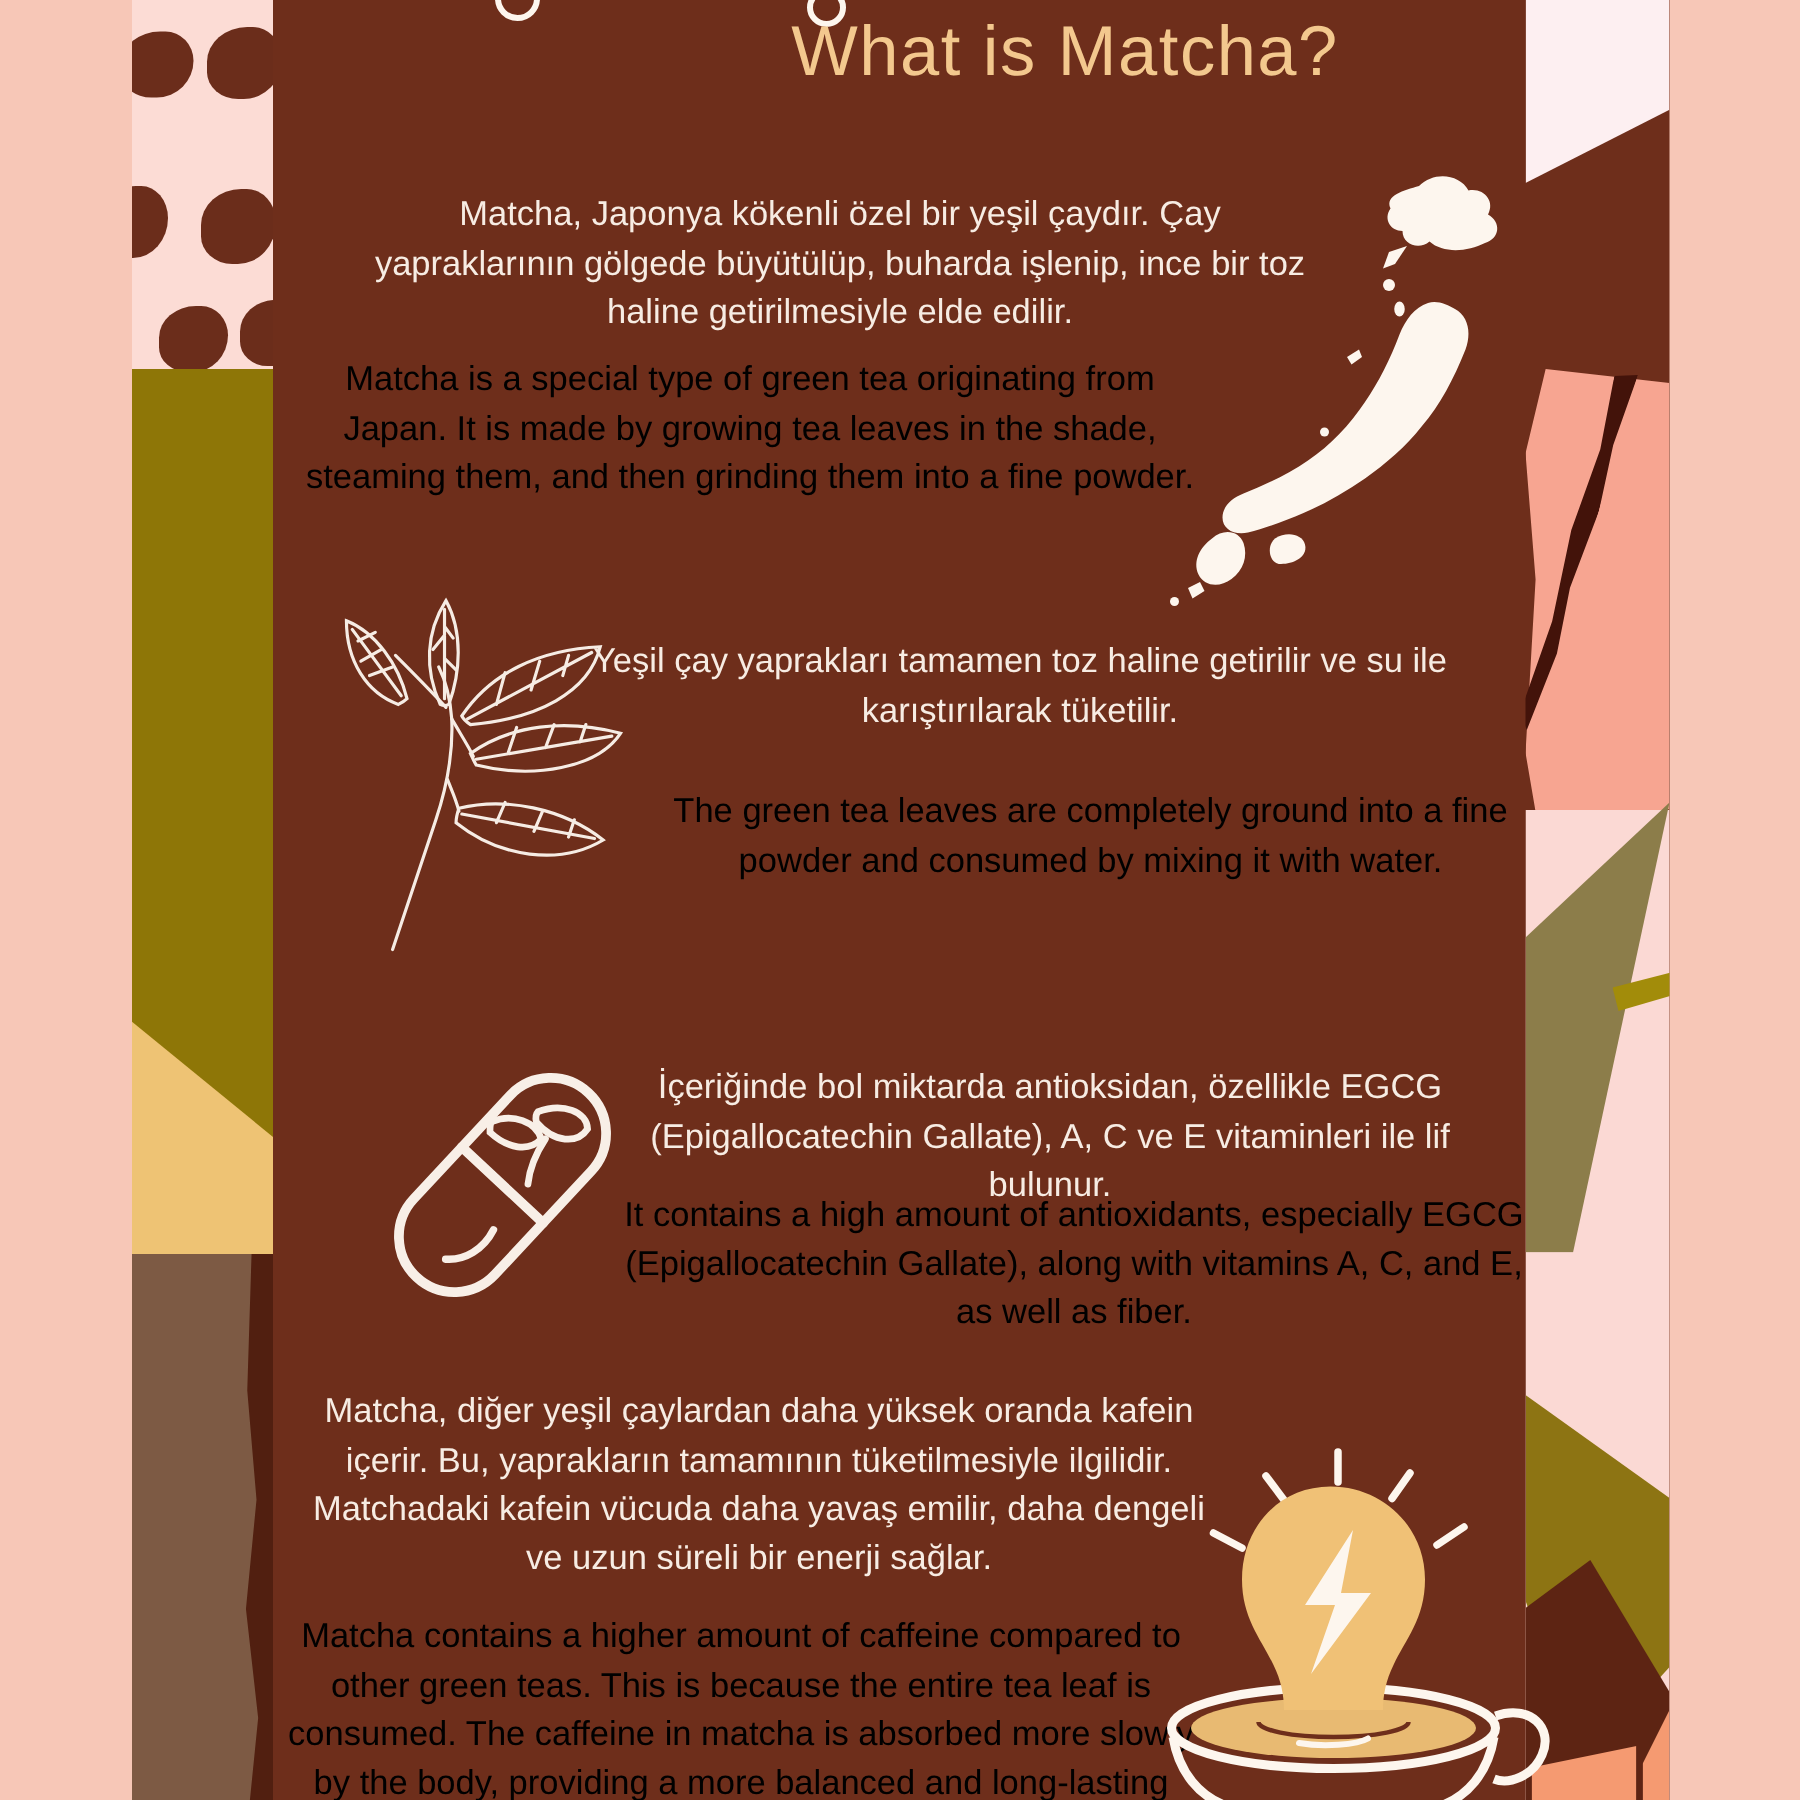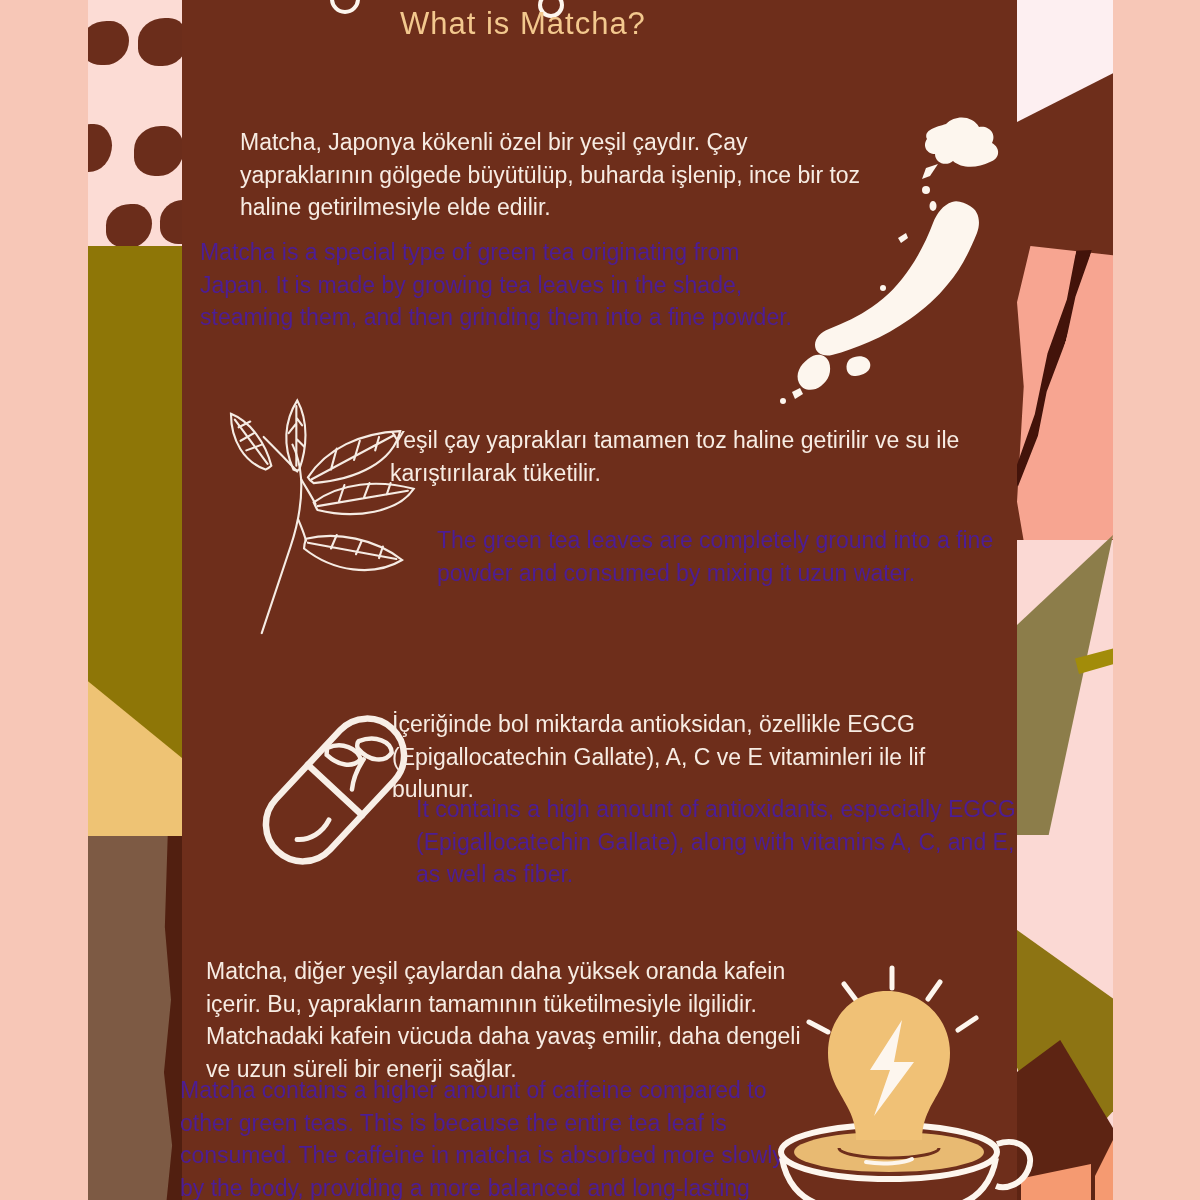--- a/index.html
+++ b/index.html
@@ -37,32 +37,32 @@
     clip-path:polygon(0 40%,100% 0,100% 60%,10% 100%);}
   .rs-olive2{left:0;top:930px;width:96px;height:245px;background:#8d7413;
     clip-path:polygon(0 0,100% 28%,100% 74%,40% 100%,0 56%);}
   .rs-dark{left:0;top:1040px;width:96px;height:160px;background:#5d2413;
     clip-path:polygon(0 20%,45% 0,100% 55%,100% 100%,0 100%);}
   .rs-botsalmon{left:4px;top:1164px;width:70px;height:36px;background:#f59a71;
     clip-path:polygon(0 40%,100% 0,100% 100%,0 100%);}
   .rs-botsalmon2{left:78px;top:1140px;width:18px;height:60px;background:#f59a71;
     clip-path:polygon(100% 0,100% 100%,0 100%,0 60%);}
   
-  .title{left:400px;top:6px;width:620px;text-align:left;
-    font-size:31px;letter-spacing:1px;color:#f3c88e;}
-  .para{text-align:left;font-size:23px;line-height:1.42;margin:0;}
+  .title{left:400px;top:6px;width:620px;text-align:center;
+    font-size:47px;letter-spacing:1px;color:#f3c88e;}
+  .para{text-align:center;font-size:23px;line-height:1.42;margin:0;}
   .tr-text{color:#f7ece3;}
-  .en-text{color:#4c1d95;}
+  .en-text{color:#000000;}
   .p1tr{left:240px;top:126px;width:640px;}
   .p1en{left:200px;top:236px;width:600px;}
   .p2tr{left:390px;top:424px;width:580px;}
   .p2en{left:437px;top:524px;width:580px;}
   .p3tr{left:392px;top:708px;width:616px;}
   .p3en{left:416px;top:778px;width:600px;margin-top:15px;}
-  .p4tr{left:206px;top:924px;width:600px;margin-top:31px;}
+  .p4tr{left:206px;top:924px;width:600px;}
   .p4en{left:180px;top:1074px;width:628px;}
   
   .frag{border:4px solid #fdf6ee;border-radius:50%;}
   .frag1{left:330px;top:-16px;width:22px;height:22px;}
   .frag2{left:538px;top:-8px;width:18px;height:18px;}
 </style>
 </head>
 <body>
 
 <div class="abs left-strip">
@@ -132,21 +132,21 @@
     <path d="M128,96 C148,66 182,50 224,48 C216,80 180,98 134,102 C131,100 129,98 128,96 Z"></path>
     <path d="M132,98 L218,52 M152,88 L158,66 M176,78 L182,58 M198,68 L202,54"></path>
     <path d="M134,122 C162,102 200,98 238,108 C222,132 178,140 138,130 C136,127 135,124 134,122 Z"></path>
     <path d="M138,126 L232,110 M160,122 L166,104 M186,118 L192,102 M210,114 L214,102"></path>
     <path d="M126,160 C158,152 198,160 226,182 C196,200 154,194 124,170 C124,166 125,163 126,160 Z"></path>
     <path d="M128,164 L220,181 M152,170 L158,156 M178,176 L184,162 M202,180 L206,168"></path>
   </g>
 </svg>
 
 <p class="abs para tr-text p2tr">Yeşil çay yaprakları tamamen toz haline getirilir ve su ile karıştırılarak tüketilir.</p>
-<p class="abs para en-text p2en">The green tea leaves are completely ground into a fine powder and consumed by mixing it uzun water.</p>
+<p class="abs para en-text p2en">The green tea leaves are completely ground into a fine powder and consumed by mixing it with water.</p>
 
 <svg class="abs" style="left:235px;top:688px;" width="200" height="205" viewBox="0 0 200 205">
   <g transform="rotate(43 100 102)" fill="none" stroke="#f8efe7" stroke-width="6.5" stroke-linecap="round">
     <rect x="63" y="18" width="74" height="168" rx="37"></rect>
     <line x1="63" y1="102" x2="137" y2="102"></line>
     <path d="M84,50 C92,34 108,28 116,36 C118,48 106,58 88,56 C85,54 84,52 84,50 Z" stroke-width="4.5"></path>
     <path d="M66,76 C72,62 88,56 98,62 C98,74 86,82 70,82 C68,80 66,78 66,76 Z" stroke-width="4.5"></path>
     <path d="M100,60 C102,72 106,82 112,90" stroke-width="4.5"></path>
     <path d="M116,128 C120,142 116,156 106,164" stroke-width="5"></path>
   </g>

